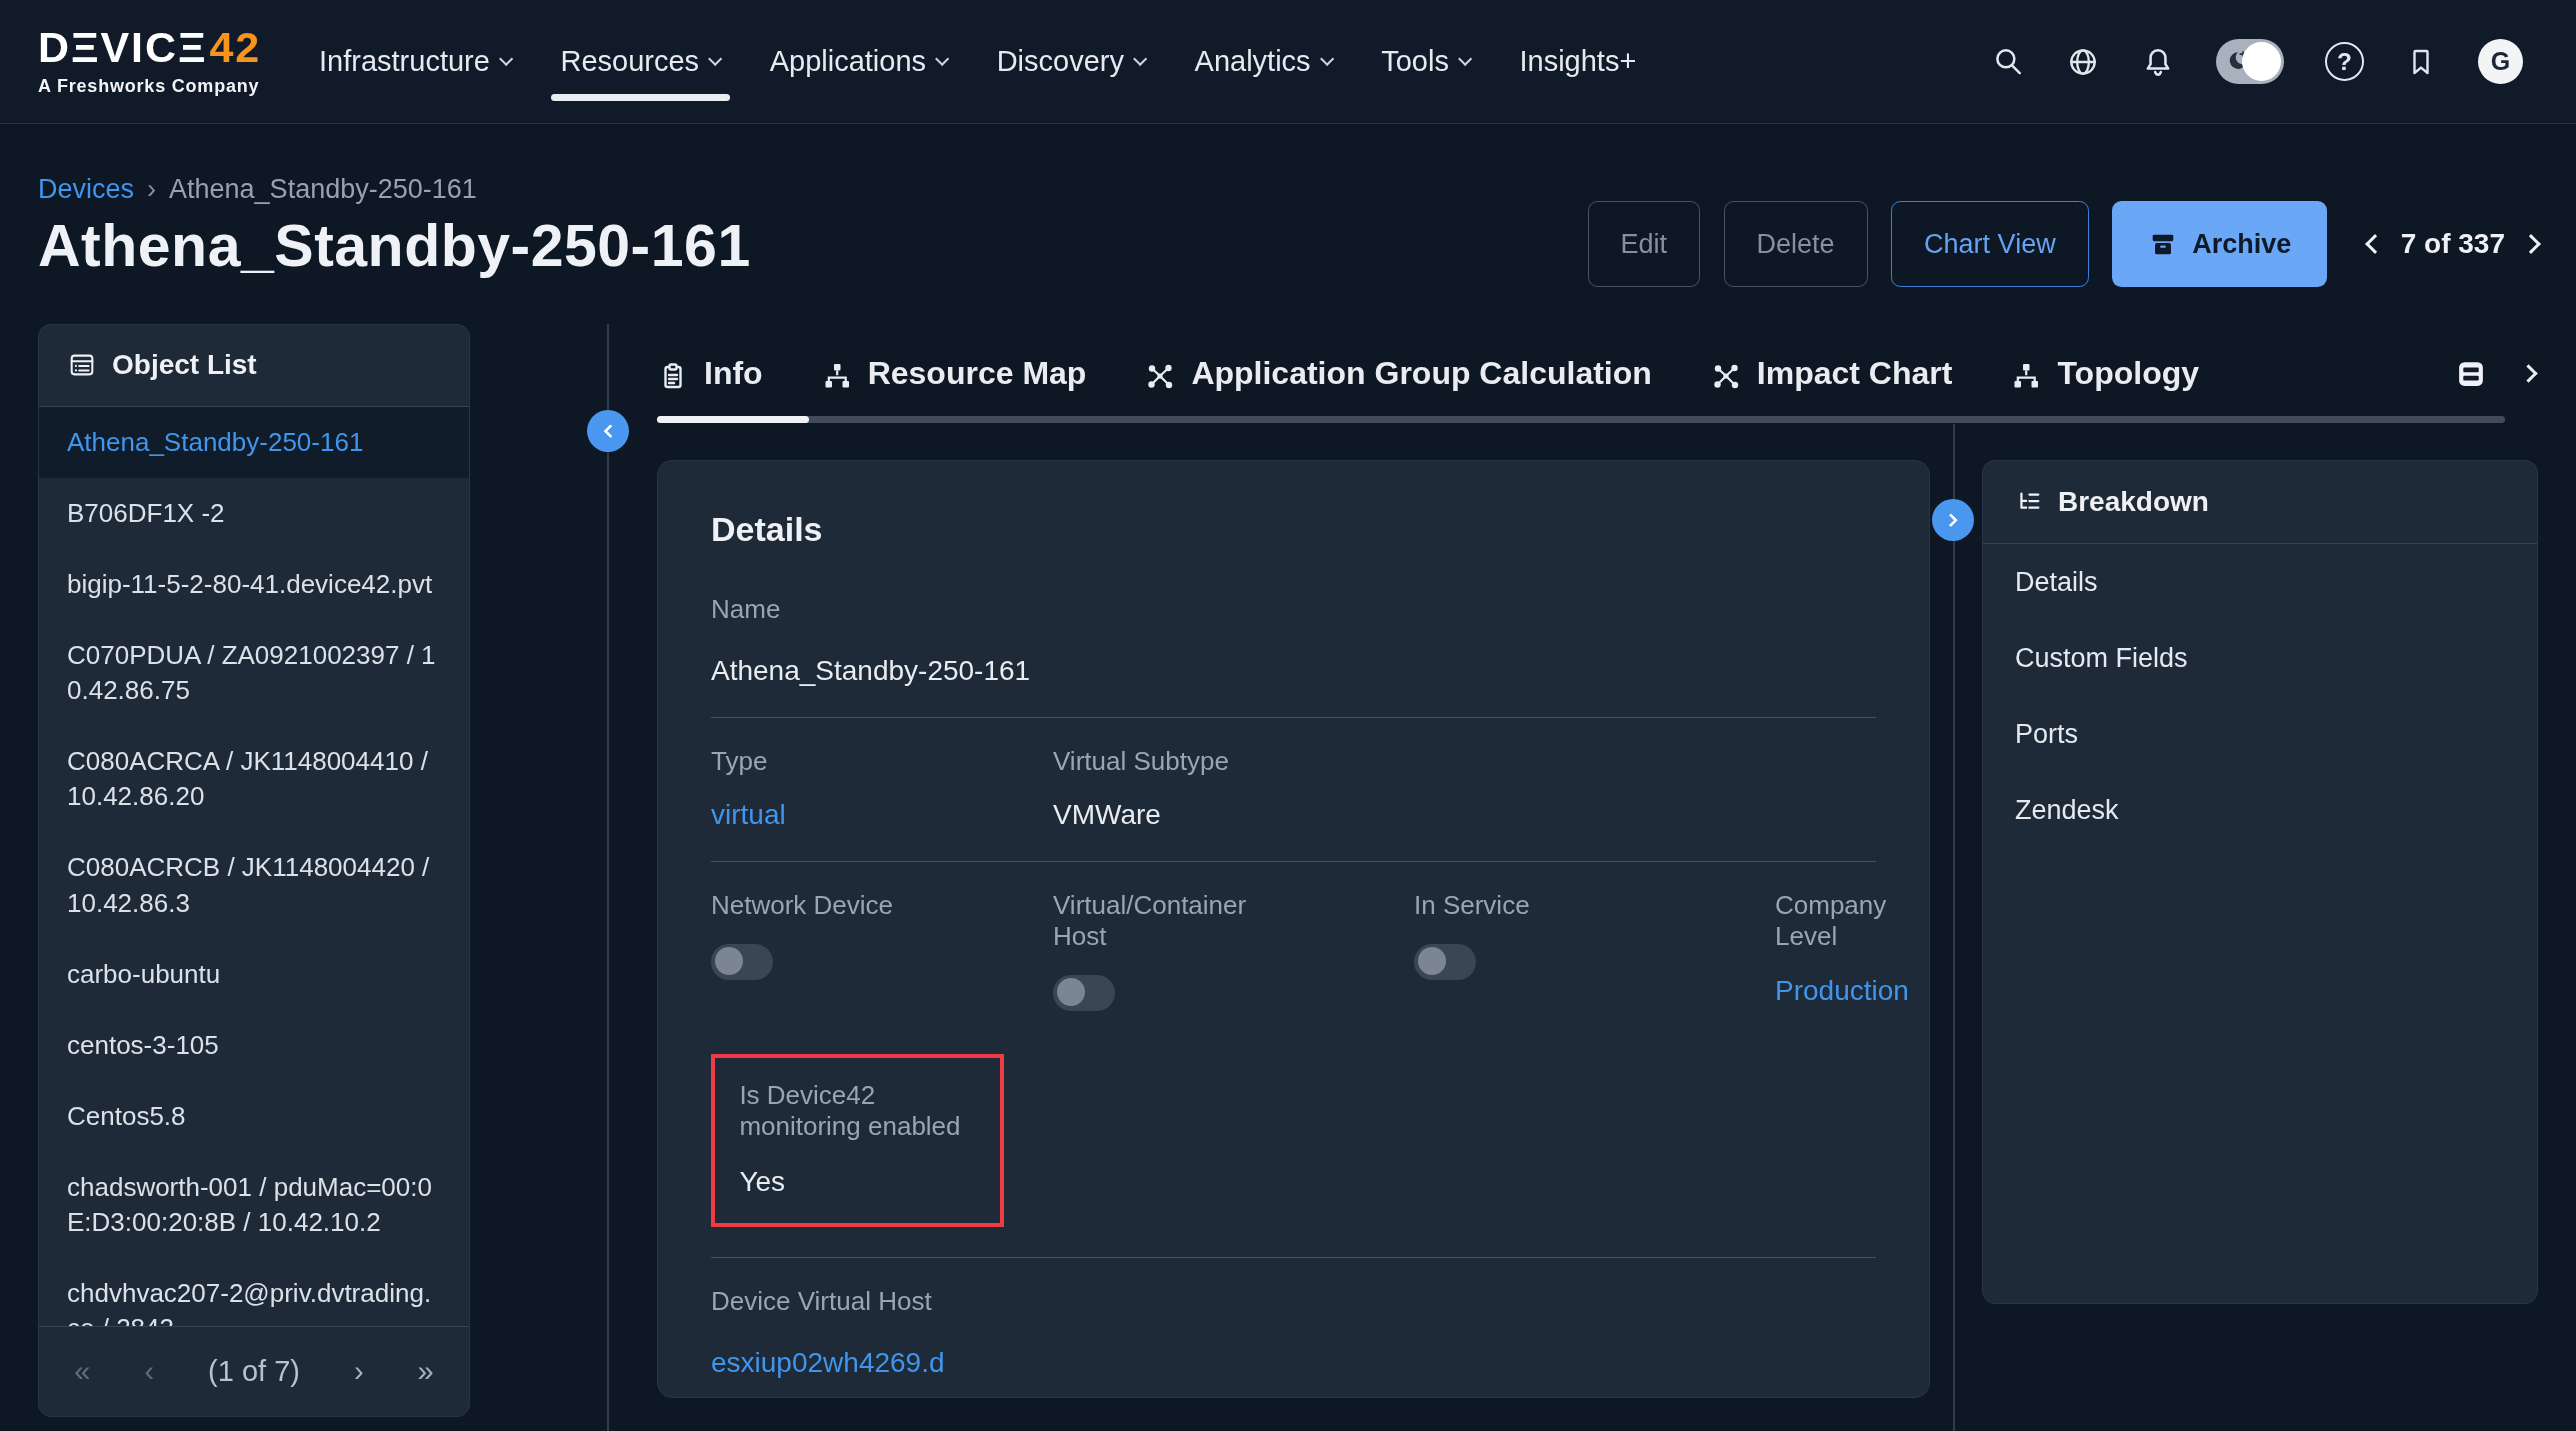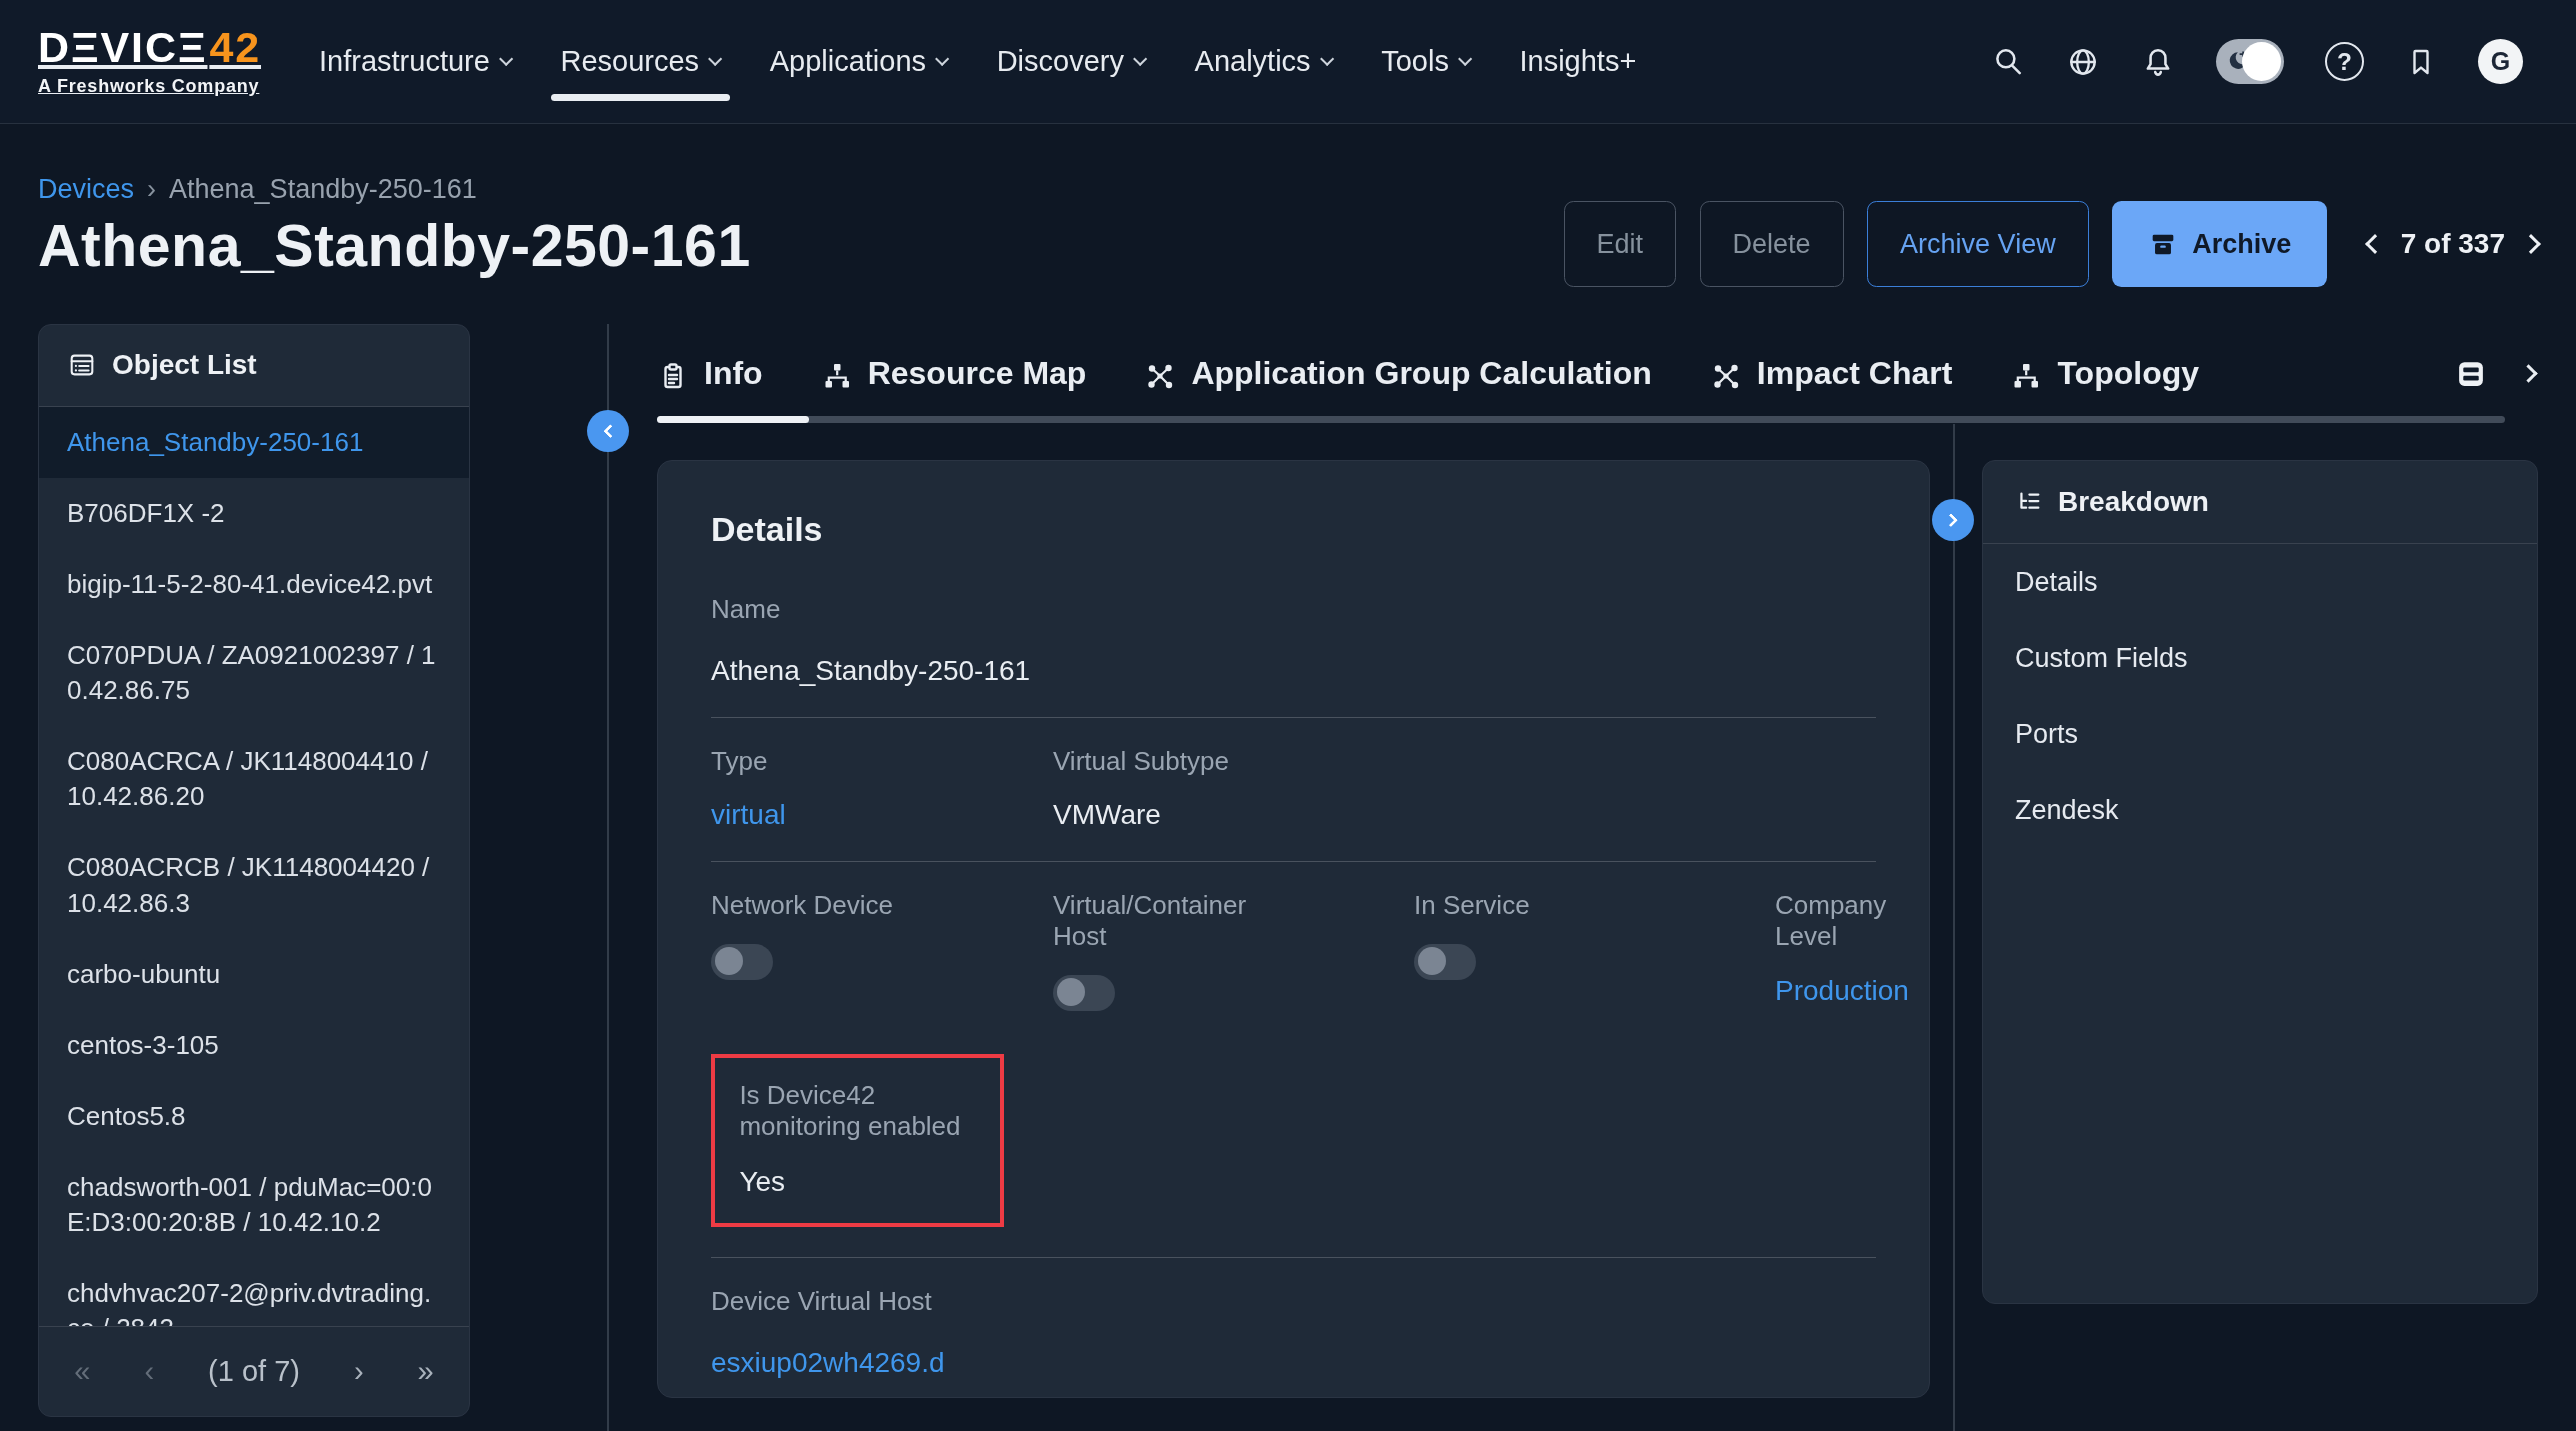--- a/index.html
+++ b/index.html
@@ -3,21 +3,21 @@
 <meta charset="utf-8">
 <style>
   * { margin:0; padding:0; box-sizing:border-box; }
   html,body { width:2576px; height:1432px; overflow:hidden; }
   body { background:#0e1724; font-family:"Liberation Sans","DejaVu Sans",sans-serif; color:#e9edf2; position:relative; }
   svg { display:block; }
 
   
   .topnav { position:absolute; left:0; top:0; width:2576px; height:124px; background:#101a29;
             border-bottom:1.9px solid #27313f; display:flex; align-items:center; padding:0 53px 0 38px; }
-  .logo { margin-right:58px;text-decoration:underline; }
+  .logo { margin-right:58px; }
   .logo-line { font-size:43px; font-weight:800; letter-spacing:1.9px; color:#ffffff; line-height:1; }
   .logo-num { color:#f7941d; margin-left:1.9px; }
   .logo-tag { font-size:18px; color:#f2f4f7; letter-spacing:0.8px; margin-top:7.5px; font-weight:600; }
   .menu { display:flex; align-items:center; gap:49px; height:100%; }
   .navitem { display:flex; align-items:center; gap:11.3px; font-size:29px; color:#e7ebf0; cursor:pointer; position:relative; height:100%; }
   .navitem.active::after { content:""; position:absolute; left:-9.4px; right:-9.4px; bottom:22.5px; height:6.6px; background:#e9edf2; border-radius:3.8px; }
   .chev { display:inline-block; width:12.2px; height:12.2px; border-right:3.3px solid currentColor; border-bottom:3.3px solid currentColor; }
   .chev.d { width:10.3px; height:10.3px; border-width:2.4px; transform:rotate(45deg); margin-top:-5.6px; color:#cdd4dc; }
   .chev.r { transform:rotate(-45deg); }
   .chev.l { transform:rotate(135deg); }
@@ -186,21 +186,21 @@
   <div class="breadcrumb">
     <span class="bc-root">Devices</span>
     <span class="bc-sep">›</span>
     <span class="bc-cur">Athena_Standby-250-161</span>
   </div>
   <h1 class="page-title">Athena_Standby-250-161</h1>
 
   <div class="actions">
     <button class="btn btn-muted">Edit</button>
     <button class="btn btn-muted">Delete</button>
-    <button class="btn btn-legacy">Archive View</button>
+    <button class="btn btn-legacy">Chart View</button>
     <button class="btn btn-archive">
       <span>
         <svg width="30" height="30" viewBox="0 0 32 32">
             <rect x="5" y="6" width="22" height="7" rx="1.5" fill="#0f1928"></rect>
             <rect x="7.5" y="15" width="17" height="12" rx="2" fill="#0f1928"></rect>
             <rect x="13" y="17.5" width="6" height="2.6" rx="1.3" fill="#6ba7f7"></rect>
           </svg>
       </span>
       <span>Archive</span>
     </button>

